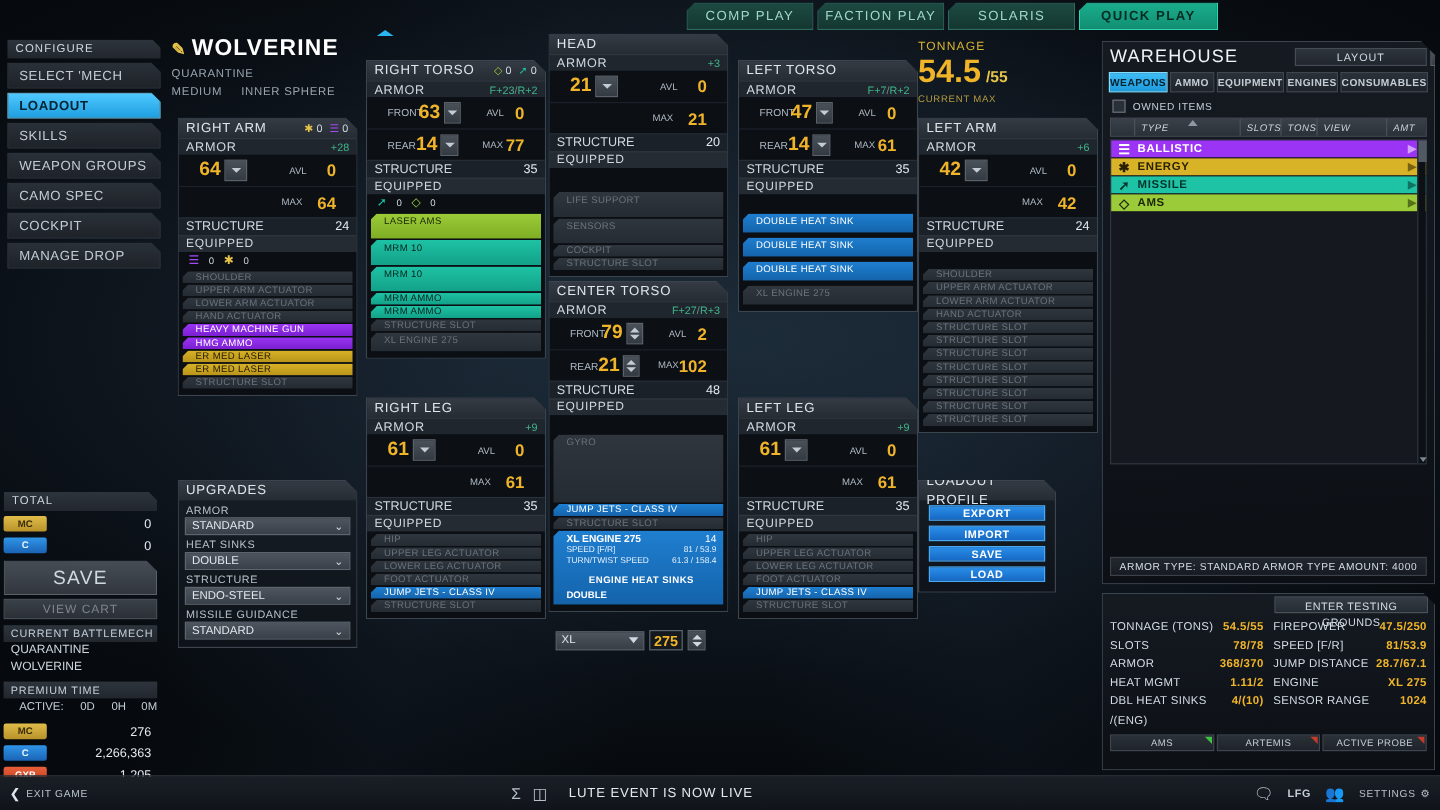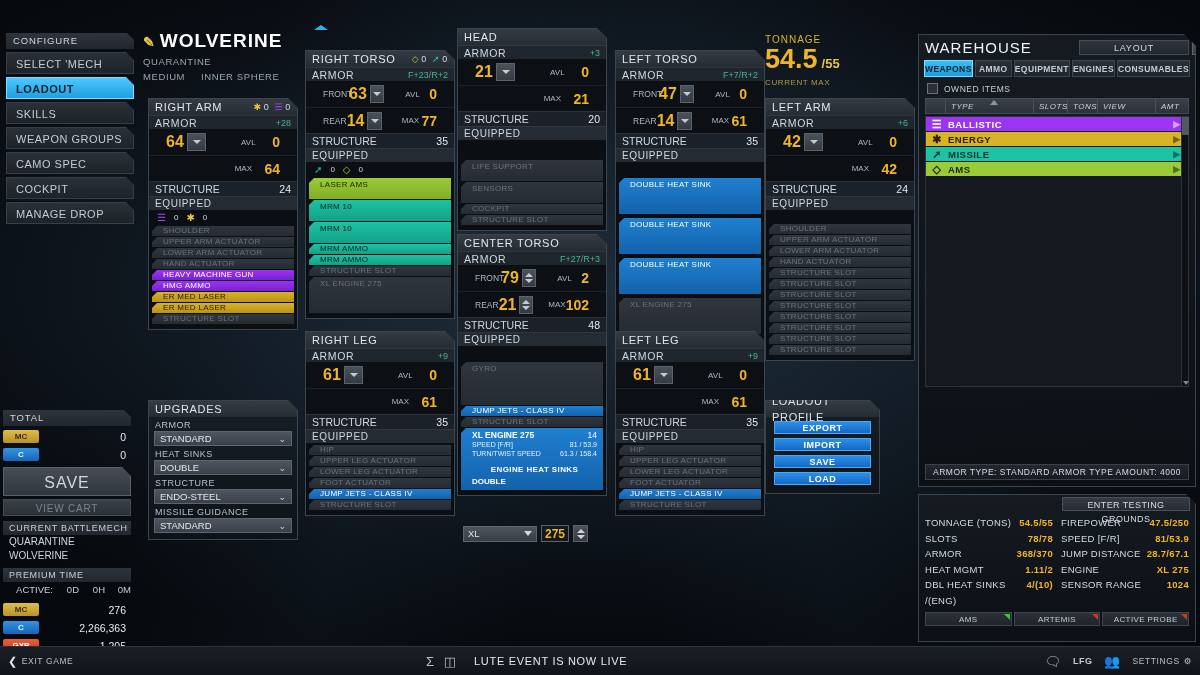--- a/index.html
+++ b/index.html
@@ -180,23 +180,23 @@
     position:relative; cursor:pointer; white-space:nowrap; overflow:hidden;
   }
   .slot.empty{ color:#6a737d; }
   .slot.b-energy { background:linear-gradient(180deg,#d8b227,#b8941a); color:#221a01; }
   .slot.b-ballistic{ background:linear-gradient(180deg,#9b34f5,#7a1fd0); color:#fff; }
   .slot.b-missile{ background:linear-gradient(180deg,#1ec2a4,#12a189); color:#04231e; }
   .slot.b-ams{ background:linear-gradient(180deg,#9bcb38,#7fae24); color:#1b2604; }
   .slot.b-engine{ background:linear-gradient(180deg,#1f7fd0,#1463ab); color:#fff; }
   .slot.b-jj{ background:linear-gradient(180deg,#1f7fd0,#1463ab); color:#fff; }
   .slot.h2{ height:21px; line-height:21px; }
-  .slot.h3{ height:36px; line-height:32px; }
+  .slot.h3{ height:16px; line-height:32px; }
   .slot.h4{ height:43px; line-height:43px; }
-  .slot.hgyro{ height:43px; line-height:14px; }
+  .slot.hgyro{ height:57px; line-height:14px; }
 
   
   .enginebox {
     background:linear-gradient(180deg,#1f7fd0,#1463ab); color:#fff;
     clip-path: polygon(5px 0, 100% 0, 100% 100%, 0 100%, 0 5px);
     padding:1px 6px 4px 11px; margin-bottom:1px;
   }
   .enginebox .etitle{ display:flex; font-size:8.5px; font-weight:bold; line-height:12px; }
   .enginebox .etitle span:last-child{ margin-left:auto; font-weight:normal; }
   .estat{ display:flex; font-size:7px; line-height:8.5px; color:#e4f1ff; }
@@ -359,20 +359,26 @@
   #bb-settings{ display:flex; align-items:center; gap:4px; font-size:8.5px; letter-spacing:.6px; color:#b7c0c9; cursor:pointer;}
 </style>
 </head>
 <body>
 
 <div id="bg"></div>
 <div class="wrap">
 
   <div id="topnav">
     <div id="mechlab-caret"></div>
+    <div class="navgroup" style="left:572px;">
+      <div class="navtab pvp">COMP PLAY</div>
+      <div class="navtab pvp">FACTION PLAY</div>
+      <div class="navtab pvp">SOLARIS</div>
+      <div class="navtab quick">QUICK PLAY</div>
+    </div>
   </div>
 
   <div id="configure">
     <div class="panel-hdr">CONFIGURE</div>
     <div class="cfg-item">SELECT 'MECH</div>
     <div class="cfg-item active">LOADOUT</div>
     <div class="cfg-item">SKILLS</div>
     <div class="cfg-item">WEAPON GROUPS</div>
     <div class="cfg-item">CAMO SPEC</div>
     <div class="cfg-item">COCKPIT</div>

